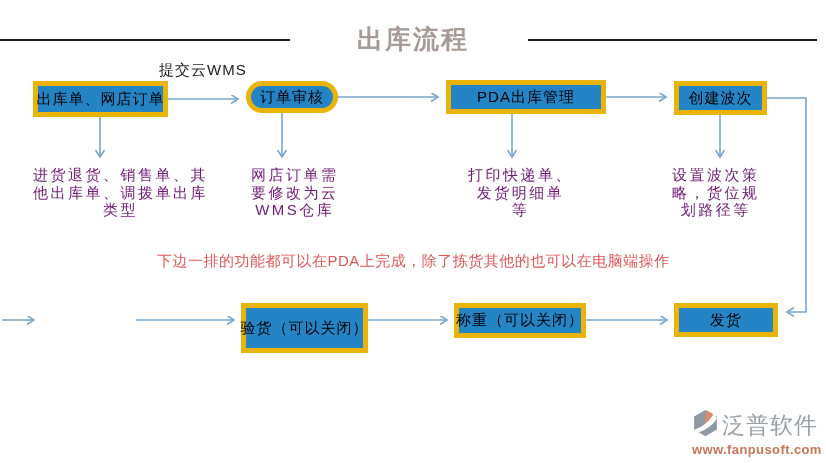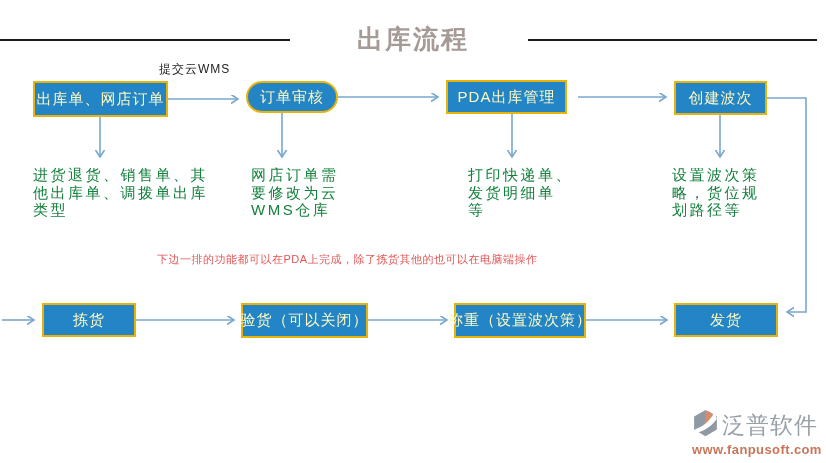--- a/index.html
+++ b/index.html
@@ -3,39 +3,39 @@
 <meta charset="utf-8">
 <style>
   html,body{margin:0;padding:0;background:#ffffff;}
   body{font-family:"Liberation Sans","DejaVu Sans",sans-serif;}
   .canvas{position:relative;width:826px;height:463px;background:#ffffff;overflow:hidden;}
   .rule{position:absolute;top:39px;height:2px;background:#1a1a1a;}
   .rule-left{left:0;width:290px;}
   .rule-right{left:528px;width:289px;}
   .page-title{position:absolute;left:0;right:0;top:22px;text-align:center;
     font-size:26px;font-weight:bold;color:#a59a95;letter-spacing:2px;}
-  .edge-label{position:absolute;left:159px;top:61px;font-size:12px;color:#1c1c1c;letter-spacing:1px;}
-  .node{position:absolute;background:#2384c6;border:2px solid #eab308;box-sizing:border-box;
-    color:#fef9c3;font-size:15px;display:flex;align-items:center;justify-content:center;
+  .edge-label{position:absolute;left:159px;top:61px;font-size:15px;color:#1c1c1c;letter-spacing:1px;}
+  .node{position:absolute;background:#2384c6;border:5px solid #eab308;box-sizing:border-box;
+    color:#000000;font-size:15px;display:flex;align-items:center;justify-content:center;
     letter-spacing:1px;white-space:nowrap;}
   .b1{left:33px;top:81px;width:135px;height:36px;}
   .b2{left:246px;top:81px;width:92px;height:32px;border-radius:16px;}
-  .b3{left:446px;top:80px;width:121px;height:34px;}
+  .b3{left:446px;top:80px;width:160px;height:34px;}
   .b4{left:674px;top:81px;width:93px;height:34px;}
   .c1{left:42px;top:303px;width:94px;height:34px;}
-  .c2{left:241px;top:303px;width:127px;height:35px;}
+  .c2{left:241px;top:303px;width:127px;height:50px;}
   .c3{left:454px;top:303px;width:132px;height:35px;}
   .c4{left:674px;top:303px;width:104px;height:34px;}
-  .note{position:absolute;font-size:15px;line-height:17.5px;color:#15803d;
-    letter-spacing:2.5px;white-space:pre-line;}
+  .note{position:absolute;font-size:15px;line-height:17.5px;color:#701a75;
+    letter-spacing:2.5px;white-space:pre-line;text-align:center;}
   .n1{left:33px;top:166px;}
   .n2{left:251px;top:166px;}
   .n3{left:468px;top:166px;}
   .n4{left:672px;top:166px;}
-  .red-note{position:absolute;left:157px;top:252px;font-size:11px;color:#e25757;
+  .red-note{position:absolute;left:157px;top:252px;font-size:15px;color:#e25757;
     letter-spacing:0.5px;white-space:nowrap;}
   .connectors{position:absolute;left:0;top:0;}
   .logo{position:absolute;left:692px;top:409px;width:130px;}
   .logo-row{display:flex;align-items:center;}
   .logo-text{font-size:23px;font-weight:normal;color:#98a0a8;letter-spacing:1px;line-height:28px;}
   .logo-url{font-size:13px;font-weight:bold;color:#c8765a;letter-spacing:0.4px;margin-top:1px;}
 </style>
 </head>
 <body>
 
@@ -82,23 +82,22 @@
 WMS仓库</div>
   <div class="note n4">设置波次策
 略，货位规
 划路径等</div>
   <div class="note n3">打印快递单、
 发货明细单
 等</div>
 
   <div class="red-note">下边一排的功能都可以在PDA上完成，除了拣货其他的也可以在电脑端操作</div>
 
-  <div class="node c1">拣货</div>
   <div class="node c2">验货（可以关闭）</div>
-  <div class="node c3">称重（设置波次策）</div>
+  <div class="node c3">称重（可以关闭）</div>
   <div class="node c4">发货</div>
 
   <div class="logo">
     <div class="logo-row">
       <span style="display:inline-block;margin-right:3px;">
         <svg width="27" height="28" viewBox="0 0 30 32">
           <polygon points="15,1 28,8.5 28,23.5 15,31 2,23.5 2,8.5" fill="#8e99a4"></polygon>
           <path d="M15,2 A 13.5 13.5 0 0 1 27.5,14 L14,16 Z" fill="#d88a6e"></path>
           <path d="M3,23 C 11,21 20,14 25,4 L 28,11 C 22,20 13,25 5,27 Z" fill="#ffffff"></path>
         </svg>

